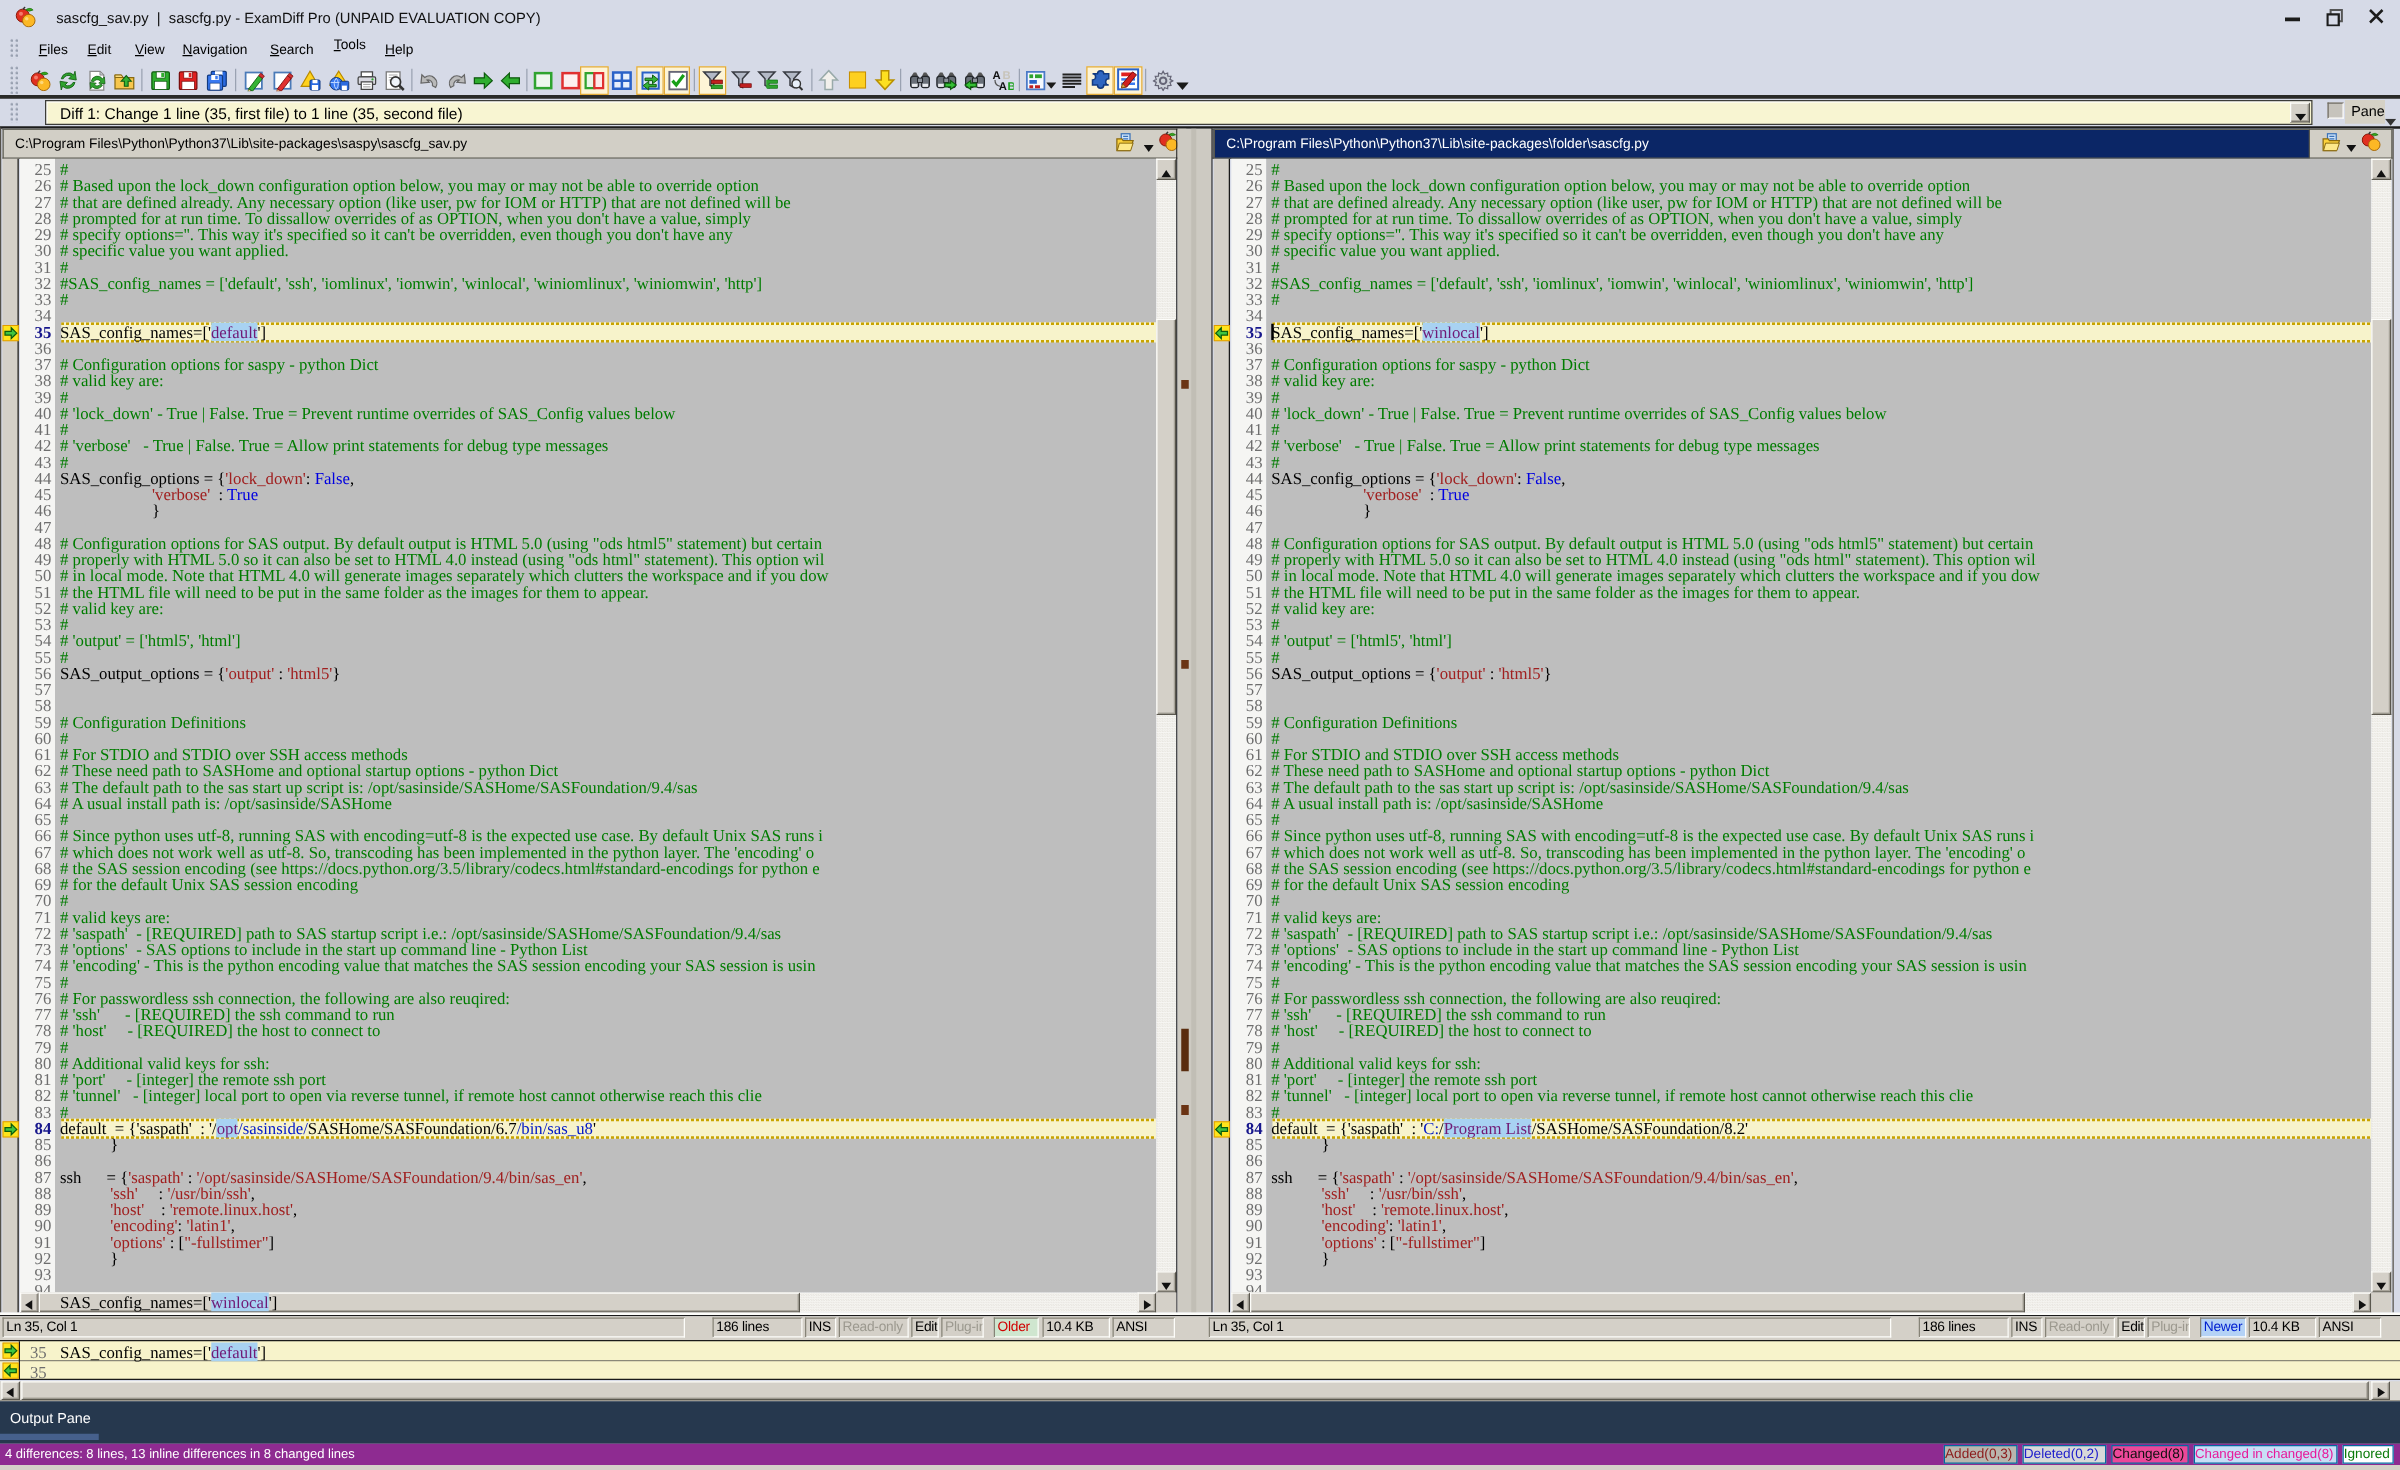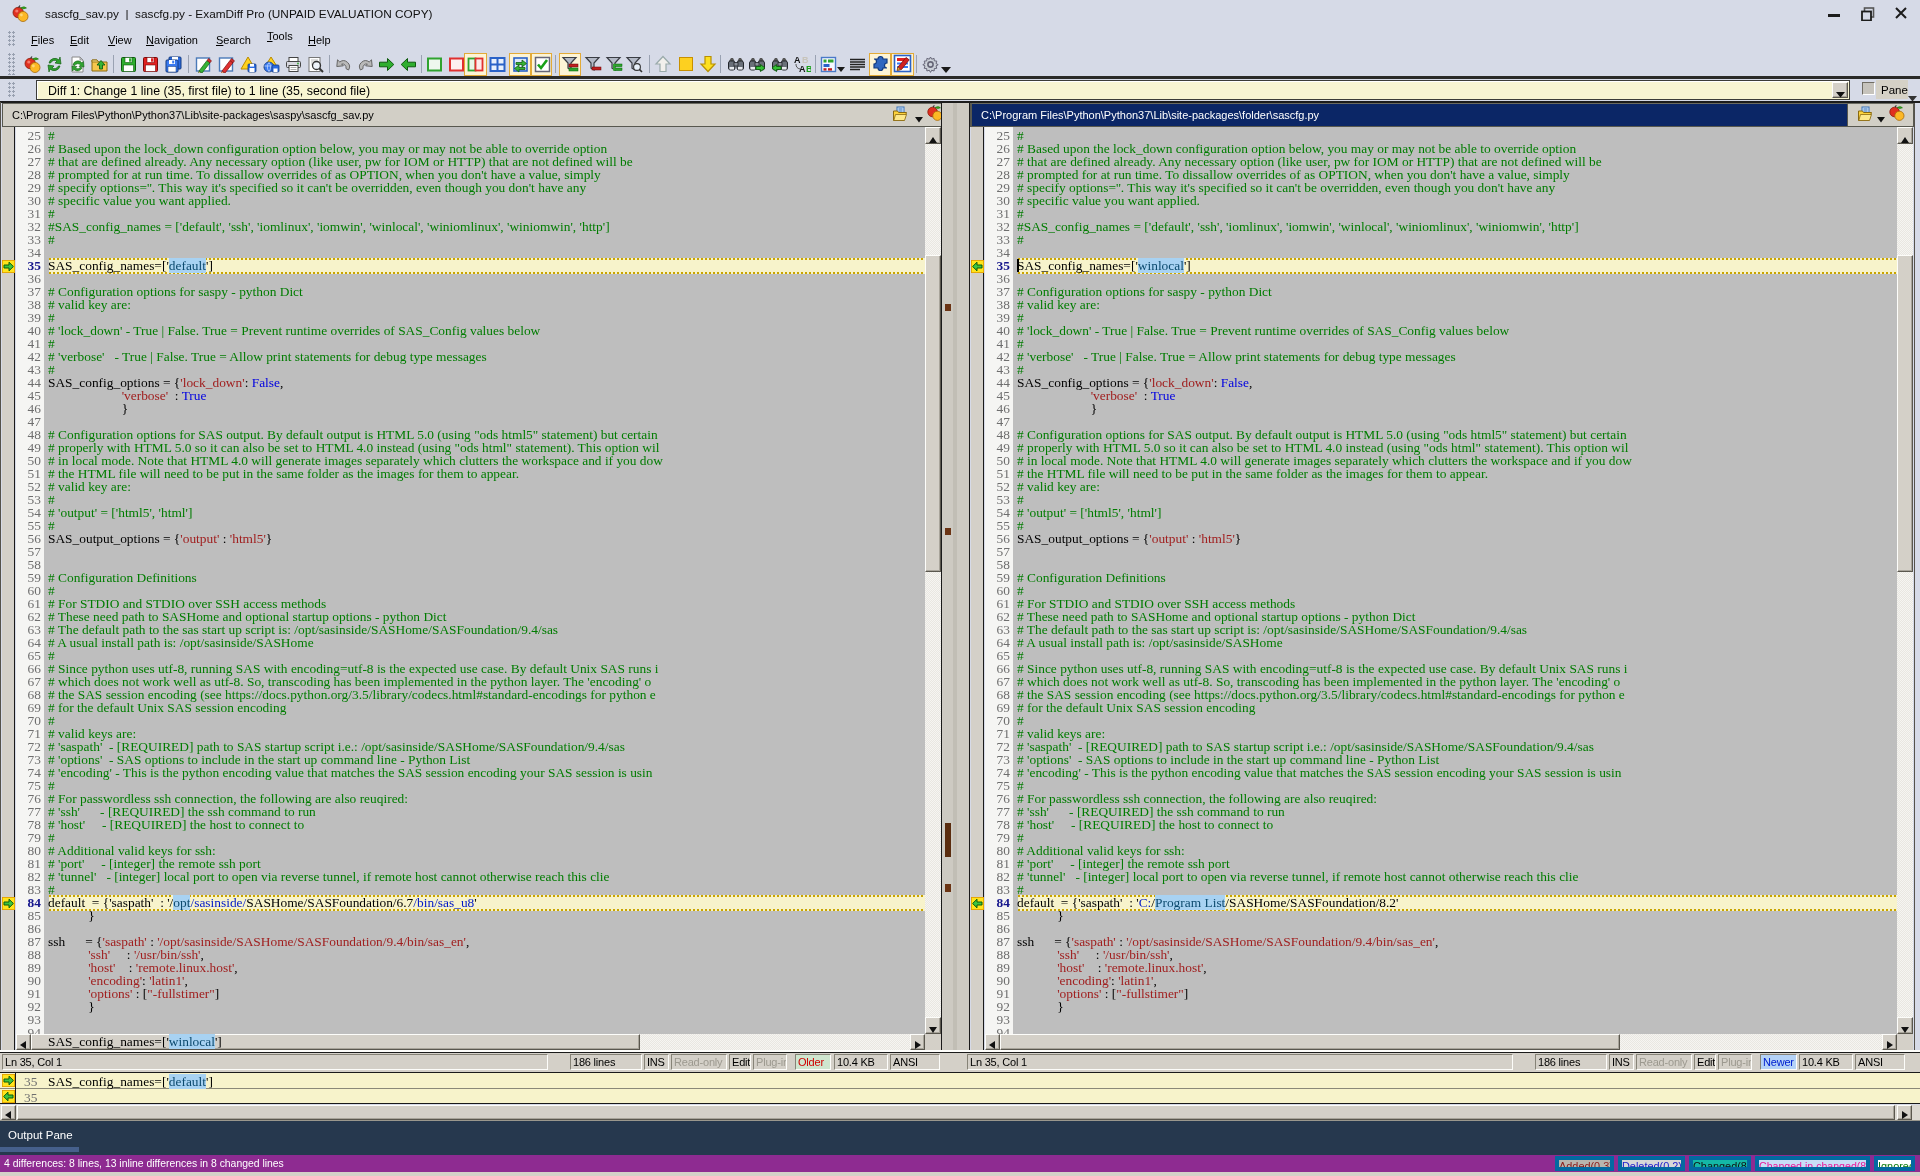--- a/index.html
+++ b/index.html
@@ -1,35 +1,35 @@
 <!DOCTYPE html>
 <html><head><meta charset="utf-8"><title>sascfg</title><style>
 *{margin:0;padding:0;box-sizing:border-box}
 html,body{width:1920px;height:1176px;overflow:hidden}
 body{position:relative;font-family:"Liberation Sans",sans-serif;background:#d6dae7;font-size:11px;color:#000}
 .abs{position:absolute}
 pre,.mono{font-family:Liberation Serif, serif;font-size:13.4px;line-height:13px;font-weight:normal;white-space:pre}
 pre i,.mono i{font-style:normal}
 i.c{color:#007c00}i.s{color:#a02020}i.b{color:#0000e0}i.k{color:#000}i.d{color:#0018c8}
-i.x{color:#0c4a6e;background:#a8d2f2}
+i.x{color:#701a75;background:#a8d2f2}
 .nums{color:#6e6e6e;text-align:right;font-weight:normal;text-shadow:none}
 .nums i{font-style:normal;display:block}
 .nums i.hn{color:#16168c;font-weight:bold}
 .grip{position:absolute;width:7px;background-image:radial-gradient(circle at 1.5px 1.5px,#98a0b0 1px,transparent 1.3px);background-size:4px 4px}
 .sep{position:absolute;width:1px;background:#9aa2b2;top:55px;height:18px}
 .selbox{position:absolute;top:53px;height:23px;background:#fdf4d6;border:1px solid #e2aa38}
 .ic{position:absolute;top:56px}
 .hdr{position:absolute;top:103px;height:24px;background:#d2cfc6;border:1px solid #58584f;border-top-color:#6a6a60;color:#000;line-height:22px;padding-left:9px;font-size:11px}
 .hdr.act{background:#0b2666;color:#fff}
 .cell{position:absolute;top:1054px;height:16px;border:1px solid;border-color:#868377 #fdfdfa #fdfdfa #868377;background:#d4d0c8;font-size:11px;letter-spacing:-0.2px;line-height:14px;padding-left:2px;white-space:nowrap;overflow:hidden}
 .cell.off{color:#9c998f}
 .btn3d{position:absolute;background:#d4d0c8;border:1px solid;border-color:#fdfdfa #5a574e #5a574e #fdfdfa;box-shadow:inset -1px -1px 0 #a8a49a}
 .dith{background-image:conic-gradient(#e9e7e1 0 25%,#f6f5f2 0 50%,#e9e7e1 0 75%,#f6f5f2 0);background-size:2px 2px}
 .mk{position:absolute;width:13px;height:13px}
-.chip{position:absolute;top:1156px;height:15px;border:4px solid #0369a1;font-size:10.9px;line-height:13px;text-align:left;white-space:nowrap;overflow:hidden}
+.chip{position:absolute;top:1156px;height:15px;border:1px solid #0369a1;font-size:10.9px;line-height:13px;text-align:left;white-space:nowrap;overflow:hidden}
 </style></head><body>
 <div class="abs" style="left:12px;top:5px"><svg width="17" height="17" viewBox="0 0 17 17">
       <circle cx="6.2" cy="7.5" r="5.2" fill="#e03020" stroke="#8a1808" stroke-width=".8"></circle>
       <circle cx="4.8" cy="6" r="1.6" fill="#f47a6a"></circle>
       <circle cx="11" cy="11.5" r="5" fill="#fcb825" stroke="#a86a08" stroke-width=".8"></circle>
       <circle cx="9.4" cy="10" r="1.4" fill="#fdd87a"></circle>
       <path d="M6.5 2.5 L8 0.5" stroke="#333" stroke-width="1.2"></path>
       <path d="M8.5 2.8 Q12.5 0.5 14.5 3 Q11 5 8.5 2.8" fill="#35a81c" stroke="#1c6a0c" stroke-width=".5"></path>
     </svg></div>
 <div class="abs" style="left:45px;top:7px;font-size:11.8px;color:#101010">sascfg_sav.py&nbsp;&nbsp;|&nbsp;&nbsp;sascfg.py - ExamDiff Pro (UNPAID EVALUATION COPY)</div>
@@ -608,15 +608,15 @@
       <path d="M6 4 L0 0 V8z" fill="#111"></path>
     </svg></div>
 <div class="btn3d" style="left:17px;top:1105px;width:1878px;height:15px"></div>
 <div class="abs" style="left:0;top:1121px;width:1920px;height:34px;background:#26384e"></div>
 <div class="abs" style="left:8px;top:1129px;font-size:11.5px;color:#fff">Output Pane</div>
 <div class="abs" style="left:0px;top:1147px;width:79px;height:5px;background:#46608c"></div>
 <div class="abs" style="left:0;top:1155px;width:1920px;height:17px;background:#8e2b91"></div>
 <div class="abs" style="left:4px;top:1158px;font-size:10.4px;color:#fff">4 differences: 8 lines, 13 inline differences in 8 changed lines</div>
 <div class="chip" style="left:1555px;width:59px;background:#b9b5ae;color:#8b1a1a">Added(0,3)</div>
 <div class="chip" style="left:1618px;width:67px;background:#d8d8d8;color:#2020cc">Deleted(0,2)</div>
-<div class="chip" style="left:1689px;width:62px;background:#14b8a6;color:#111111">Changed(8)</div>
+<div class="chip" style="left:1689px;width:62px;background:#ec4899;color:#111111">Changed(8)</div>
 <div class="chip" style="left:1755px;width:115px;background:#c9def6;color:#e8189a"><span style="font-size:10.6px">Changed in changed(8)</span></div>
 <div class="chip" style="left:1874px;width:41px;background:#ffffff;color:#0a7a0a">Ignored</div>
 <div class="abs" style="left:0;top:1172px;width:1920px;height:4px;background:#d4d0c8"></div>
 </body></html>

